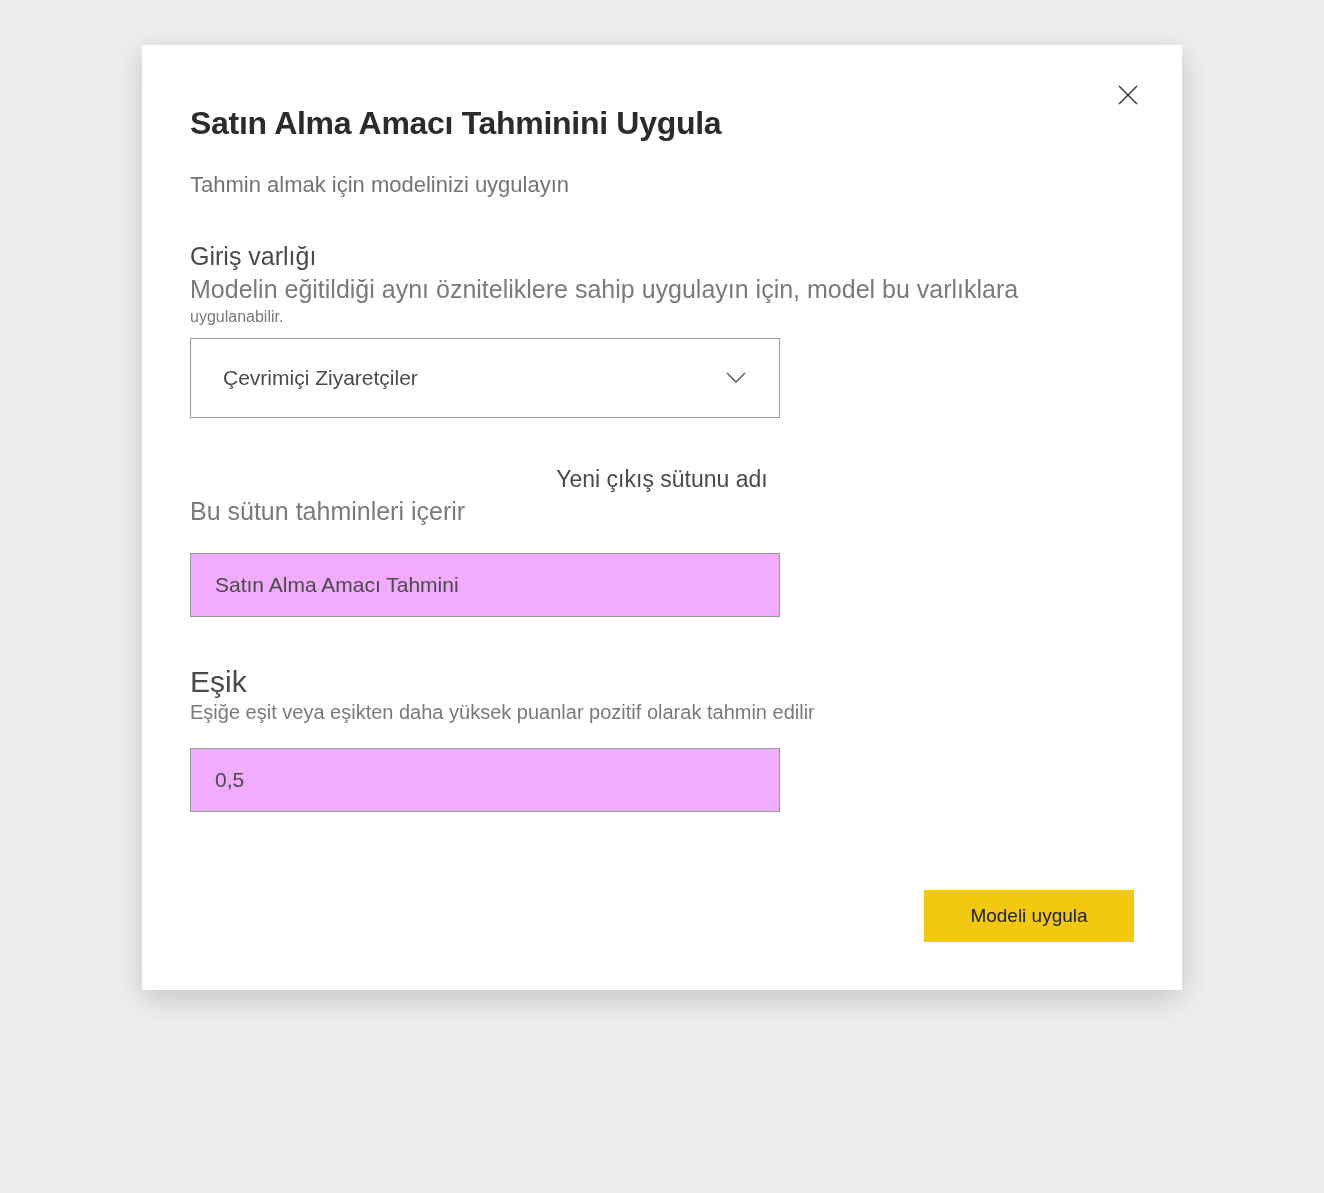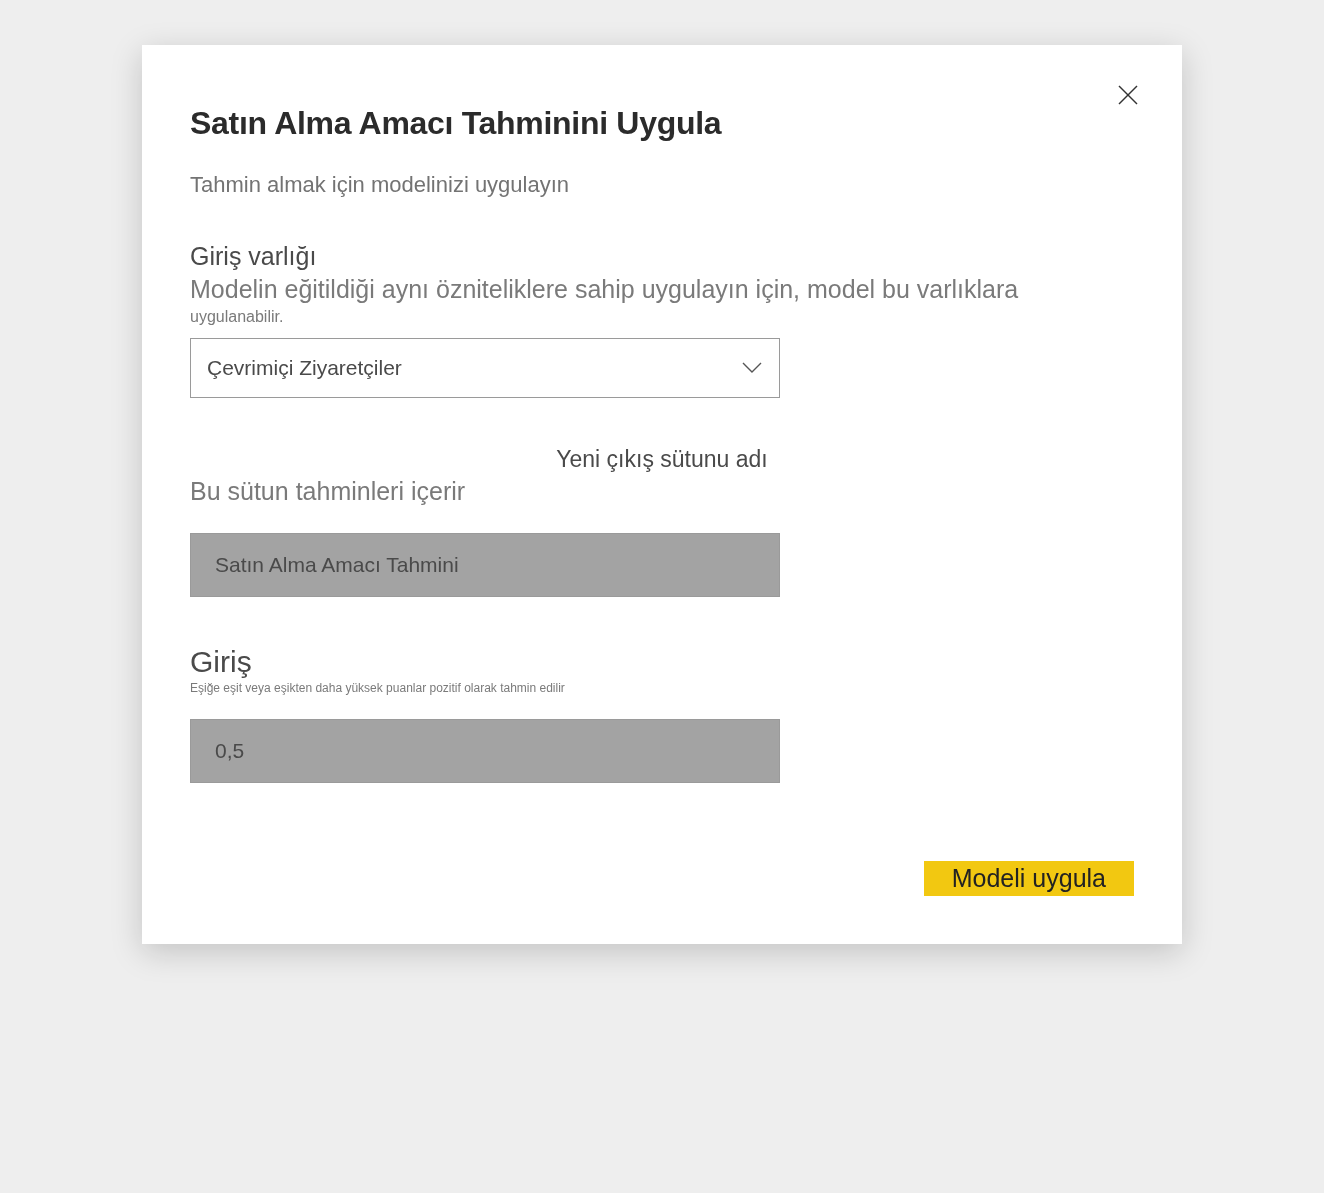--- a/index.html
+++ b/index.html
@@ -67,67 +67,67 @@
       line-height: 1.35;
       margin-bottom: 0;
     }
     .section-hint-small {
       font-size: 16px;
       color: #7a7a7a;
       margin-bottom: 12px;
       line-height: 1.2;
     }
     .section-hint-mid {
-      font-size: 12px;
+      font-size: 20px;
       color: #7a7a7a;
       margin-bottom: 24px;
     }
     .section-label-big {
       font-size: 30px;
       color: #4a4a4a;
       margin-bottom: 2px;
     }
     .select-box {
       width: 590px;
-      height: 60px;
+      height: 80px;
       border: 1px solid #9a9a9a;
       display: flex;
       align-items: center;
       justify-content: space-between;
-      padding: 0 16px;
+      padding: 0 32px;
       font-size: 21px;
       color: #4a4a4a;
       cursor: pointer;
       background: #fff;
     }
     .select-box .chevron {
       color: #4a4a4a;
     }
     .text-input {
       width: 590px;
       height: 64px;
       border: 1px solid #9a9a9a;
       padding: 0 24px;
       font-size: 21px;
       color: #4a4a4a;
-      background: #a3a3a3;
+      background: #f0abfc;
       font-family: inherit;
       outline: none;
     }
     .footer {
       display: flex;
       justify-content: flex-end;
       gap: 28px;
       margin-top: 78px;
     }
     .btn {
       min-width: 210px;
-      height: 35px;
+      height: 52px;
       border: none;
-      font-size: 25px;
+      font-size: 19px;
       font-family: inherit;
       cursor: pointer;
       display: flex;
       align-items: center;
       justify-content: center;
       padding: 0 28px;
     }
     .btn-primary {
       background: #f2c811;
       color: #222;
@@ -166,21 +166,21 @@
     </div>
   </div>
 
   <div class="section">
     <div class="section-label" style="font-size:23px;text-align:center;">Yeni çıkış sütunu adı</div>
     <div class="section-hint-large" style="margin-bottom:24px;">Bu sütun tahminleri içerir</div>
     <input class="text-input" type="text" value="Satın Alma Amacı Tahmini" style="">
   </div>
 
   <div class="section" style="margin-bottom:0;">
-    <div class="section-label-big">Giriş</div>
+    <div class="section-label-big">Eşik</div>
     <div class="section-hint-mid">Eşiğe eşit veya eşikten daha yüksek puanlar pozitif olarak tahmin edilir</div>
     <input class="text-input" type="text" value="0,5" style="">
   </div>
 
   <div class="footer">
     <button class="btn btn-primary">Modeli uygula</button>
   </div>
 
 </div>
 

